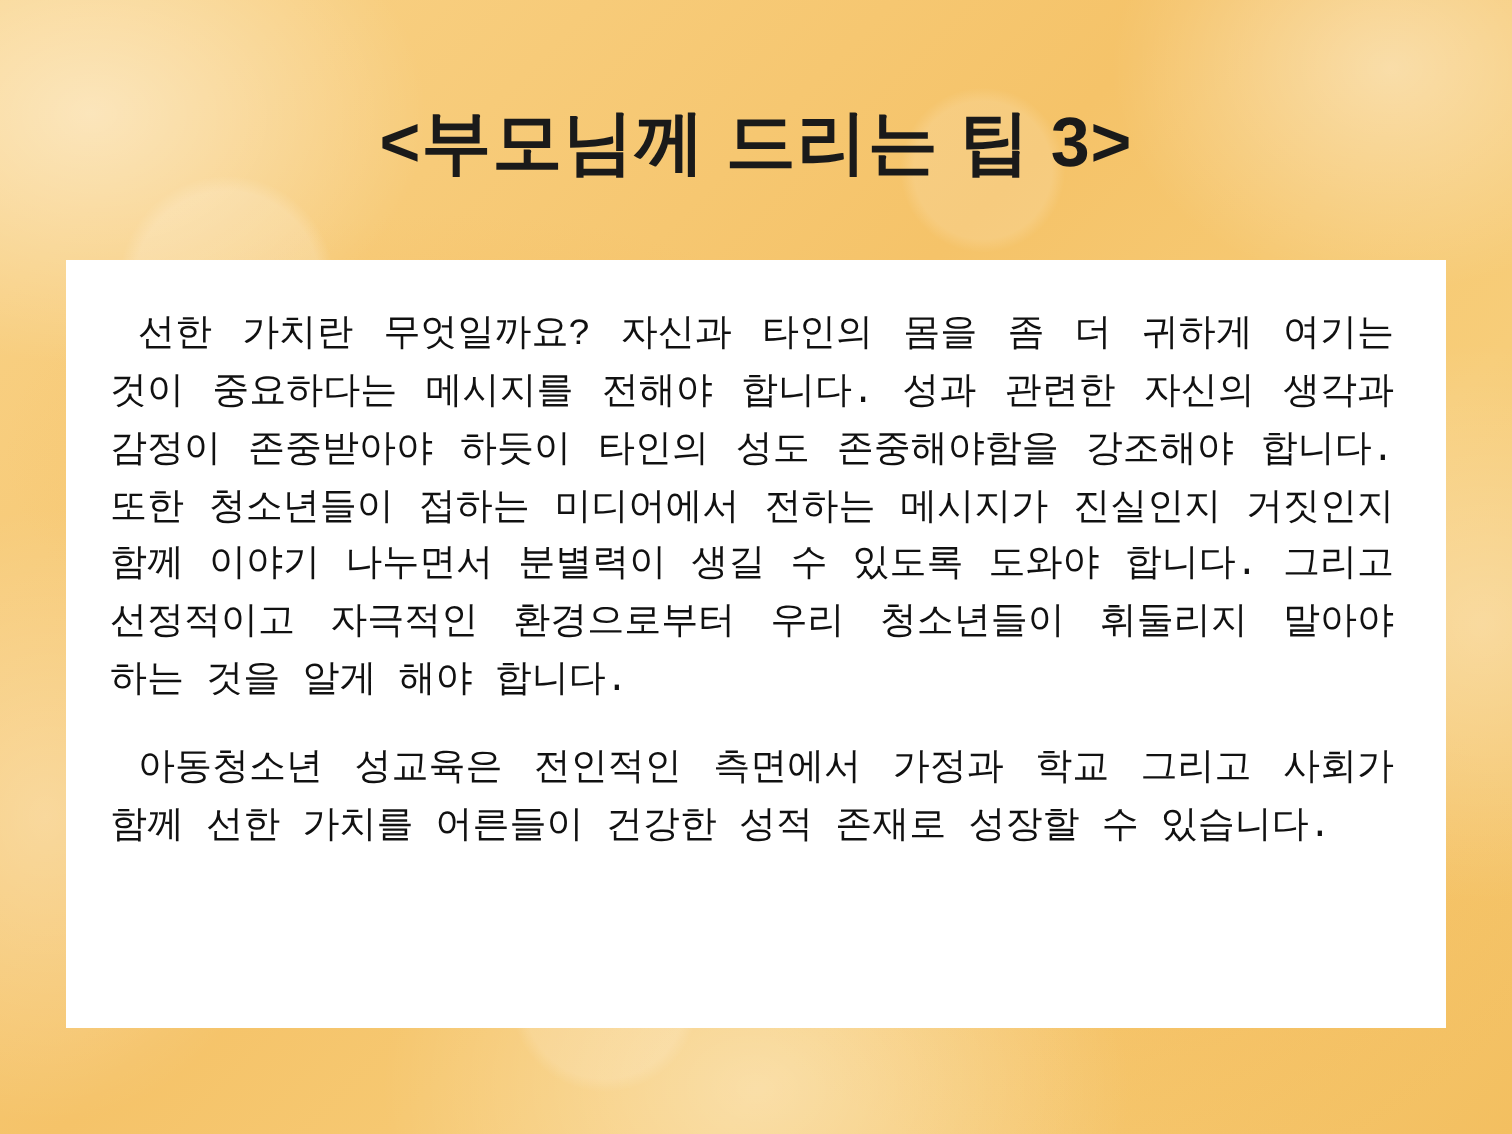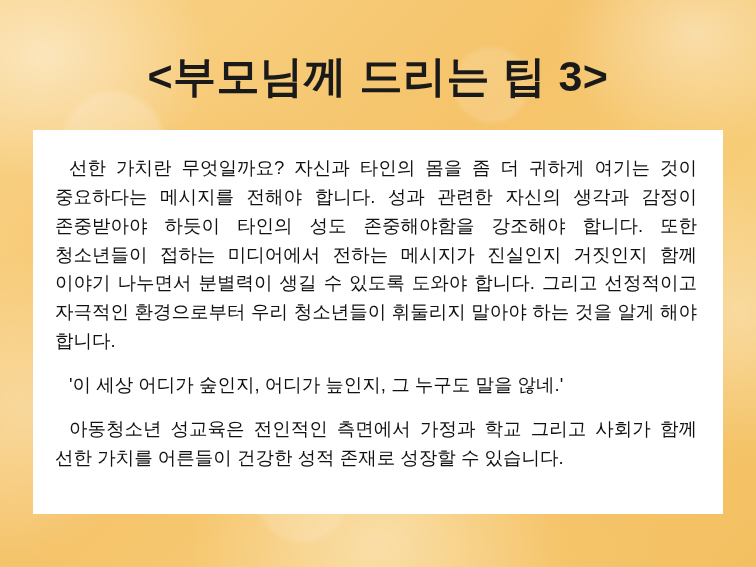--- a/index.html
+++ b/index.html
@@ -38,36 +38,37 @@
       radial-gradient(circle at 85% 40%, rgba(255,255,255,0.12) 0 7%, rgba(255,255,255,0) 8%),
       radial-gradient(circle at 40% 88%, rgba(255,255,255,0.14) 0 6%, rgba(255,255,255,0) 7%);
     pointer-events: none;
   }
   .slide-title {
     position: absolute;
     top: 48px;
     left: 0;
     width: 756px;
     text-align: center;
-    font-size: 43px;
+    font-size: 35px;
     font-weight: bold;
     color: #1a1a1a;
     letter-spacing: 0.5px;
     z-index: 2;
   }
   .body-card {
     position: absolute;
     top: 130px;
     left: 33px;
     width: 690px;
     height: 384px;
     background: #ffffff;
     z-index: 2;
     box-sizing: border-box;
     padding: 24px 26px 24px 22px;
+    font-family: Liberation Mono, monospace;
   }
   .para {
     font-size: 18.5px;
     line-height: 1.56;
     color: #111111;
     text-align: justify;
     margin: 0;
     word-break: keep-all;
   }
   .para + .para {
@@ -82,17 +83,16 @@
 </style>
 </head>
 <body>
 
 <div class="slide">
 
   <div class="slide-title">&lt;부모님께 드리는 팁 3&gt;</div>
 
   <div class="body-card">
     <p class="para indent">선한 가치란 무엇일까요? 자신과 타인의 몸을 좀 더 귀하게 여기는 것이 중요하다는 메시지를 전해야 합니다. 성과 관련한 자신의 생각과 감정이 존중받아야 하듯이 타인의 성도 존중해야함을 강조해야 합니다. 또한 청소년들이 접하는 미디어에서 전하는 메시지가 진실인지 거짓인지 함께 이야기 나누면서 분별력이 생길 수 있도록 도와야 합니다. 그리고 선정적이고 자극적인 환경으로부터 우리 청소년들이 휘둘리지 말아야 하는 것을 알게 해야 합니다.</p>
-    <p class="para indent">'이 세상 어디가 숲인지, 어디가 늪인지, 그 누구도 말을 않네.'</p>
     <p class="para indent">아동청소년 성교육은 전인적인 측면에서 가정과 학교 그리고 사회가 함께 선한 가치를 어른들이 건강한 성적 존재로 성장할 수 있습니다.</p>
   </div>
 
 </div>
 
 </body></html>

